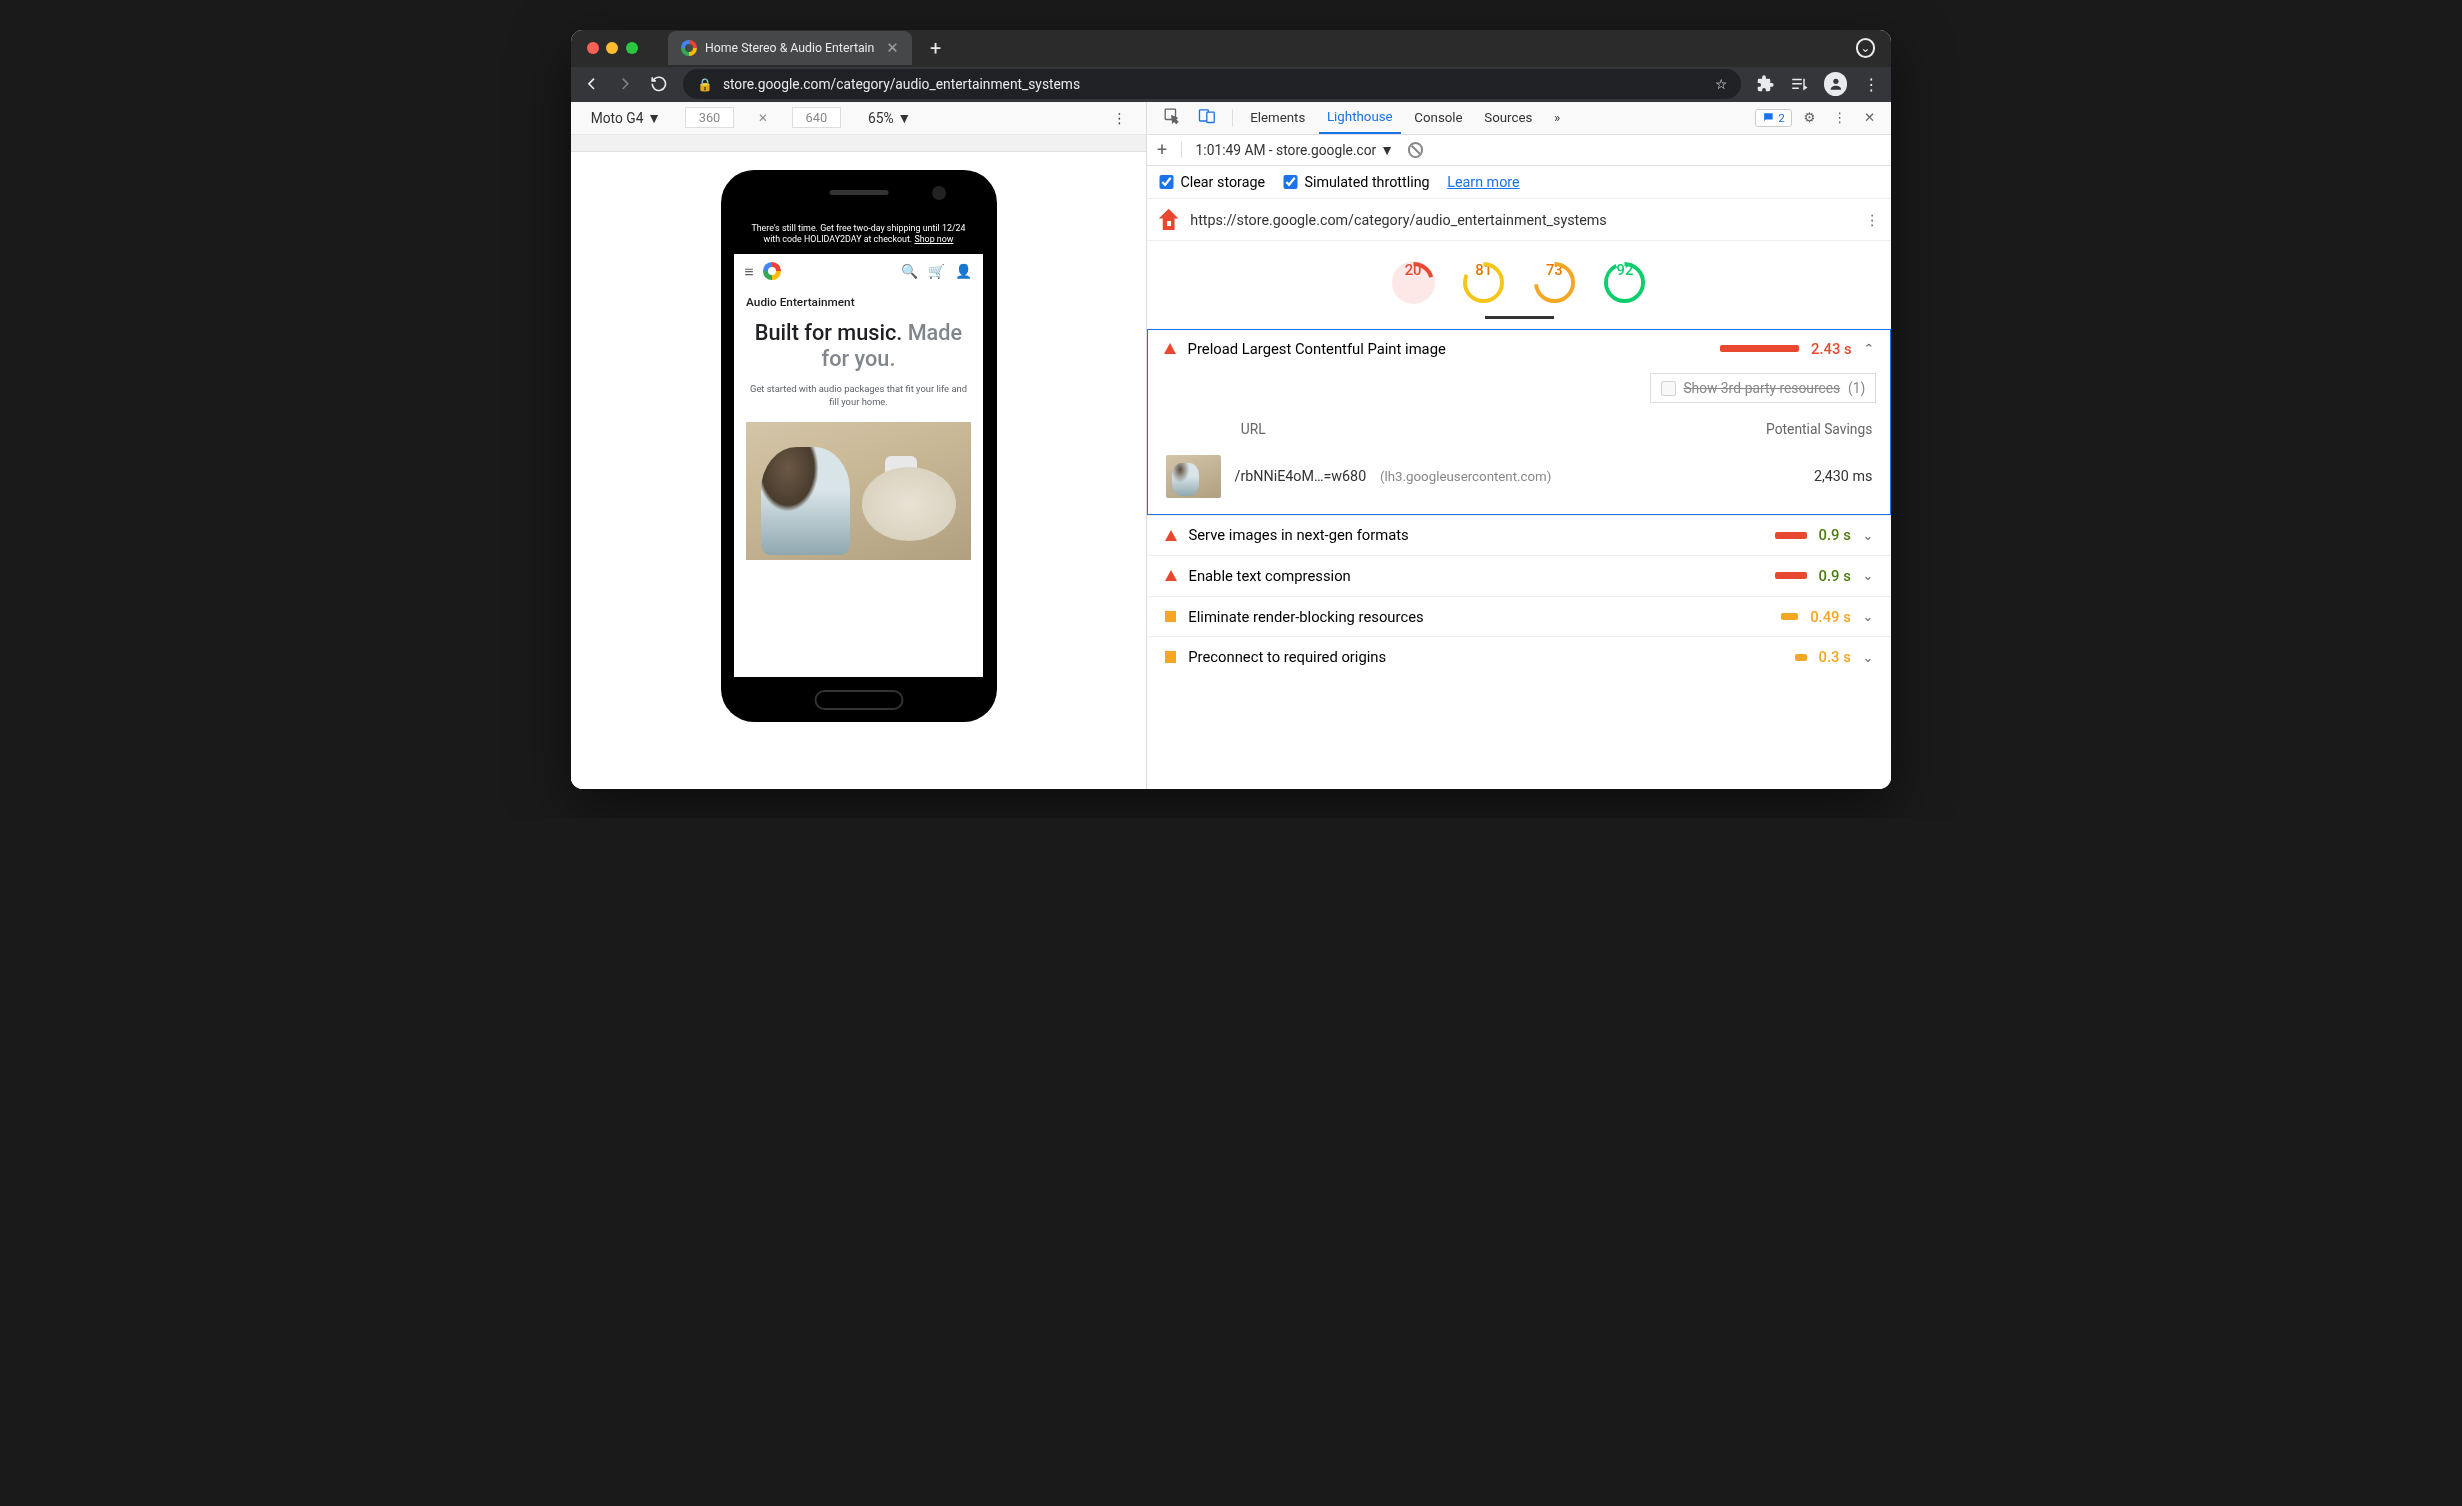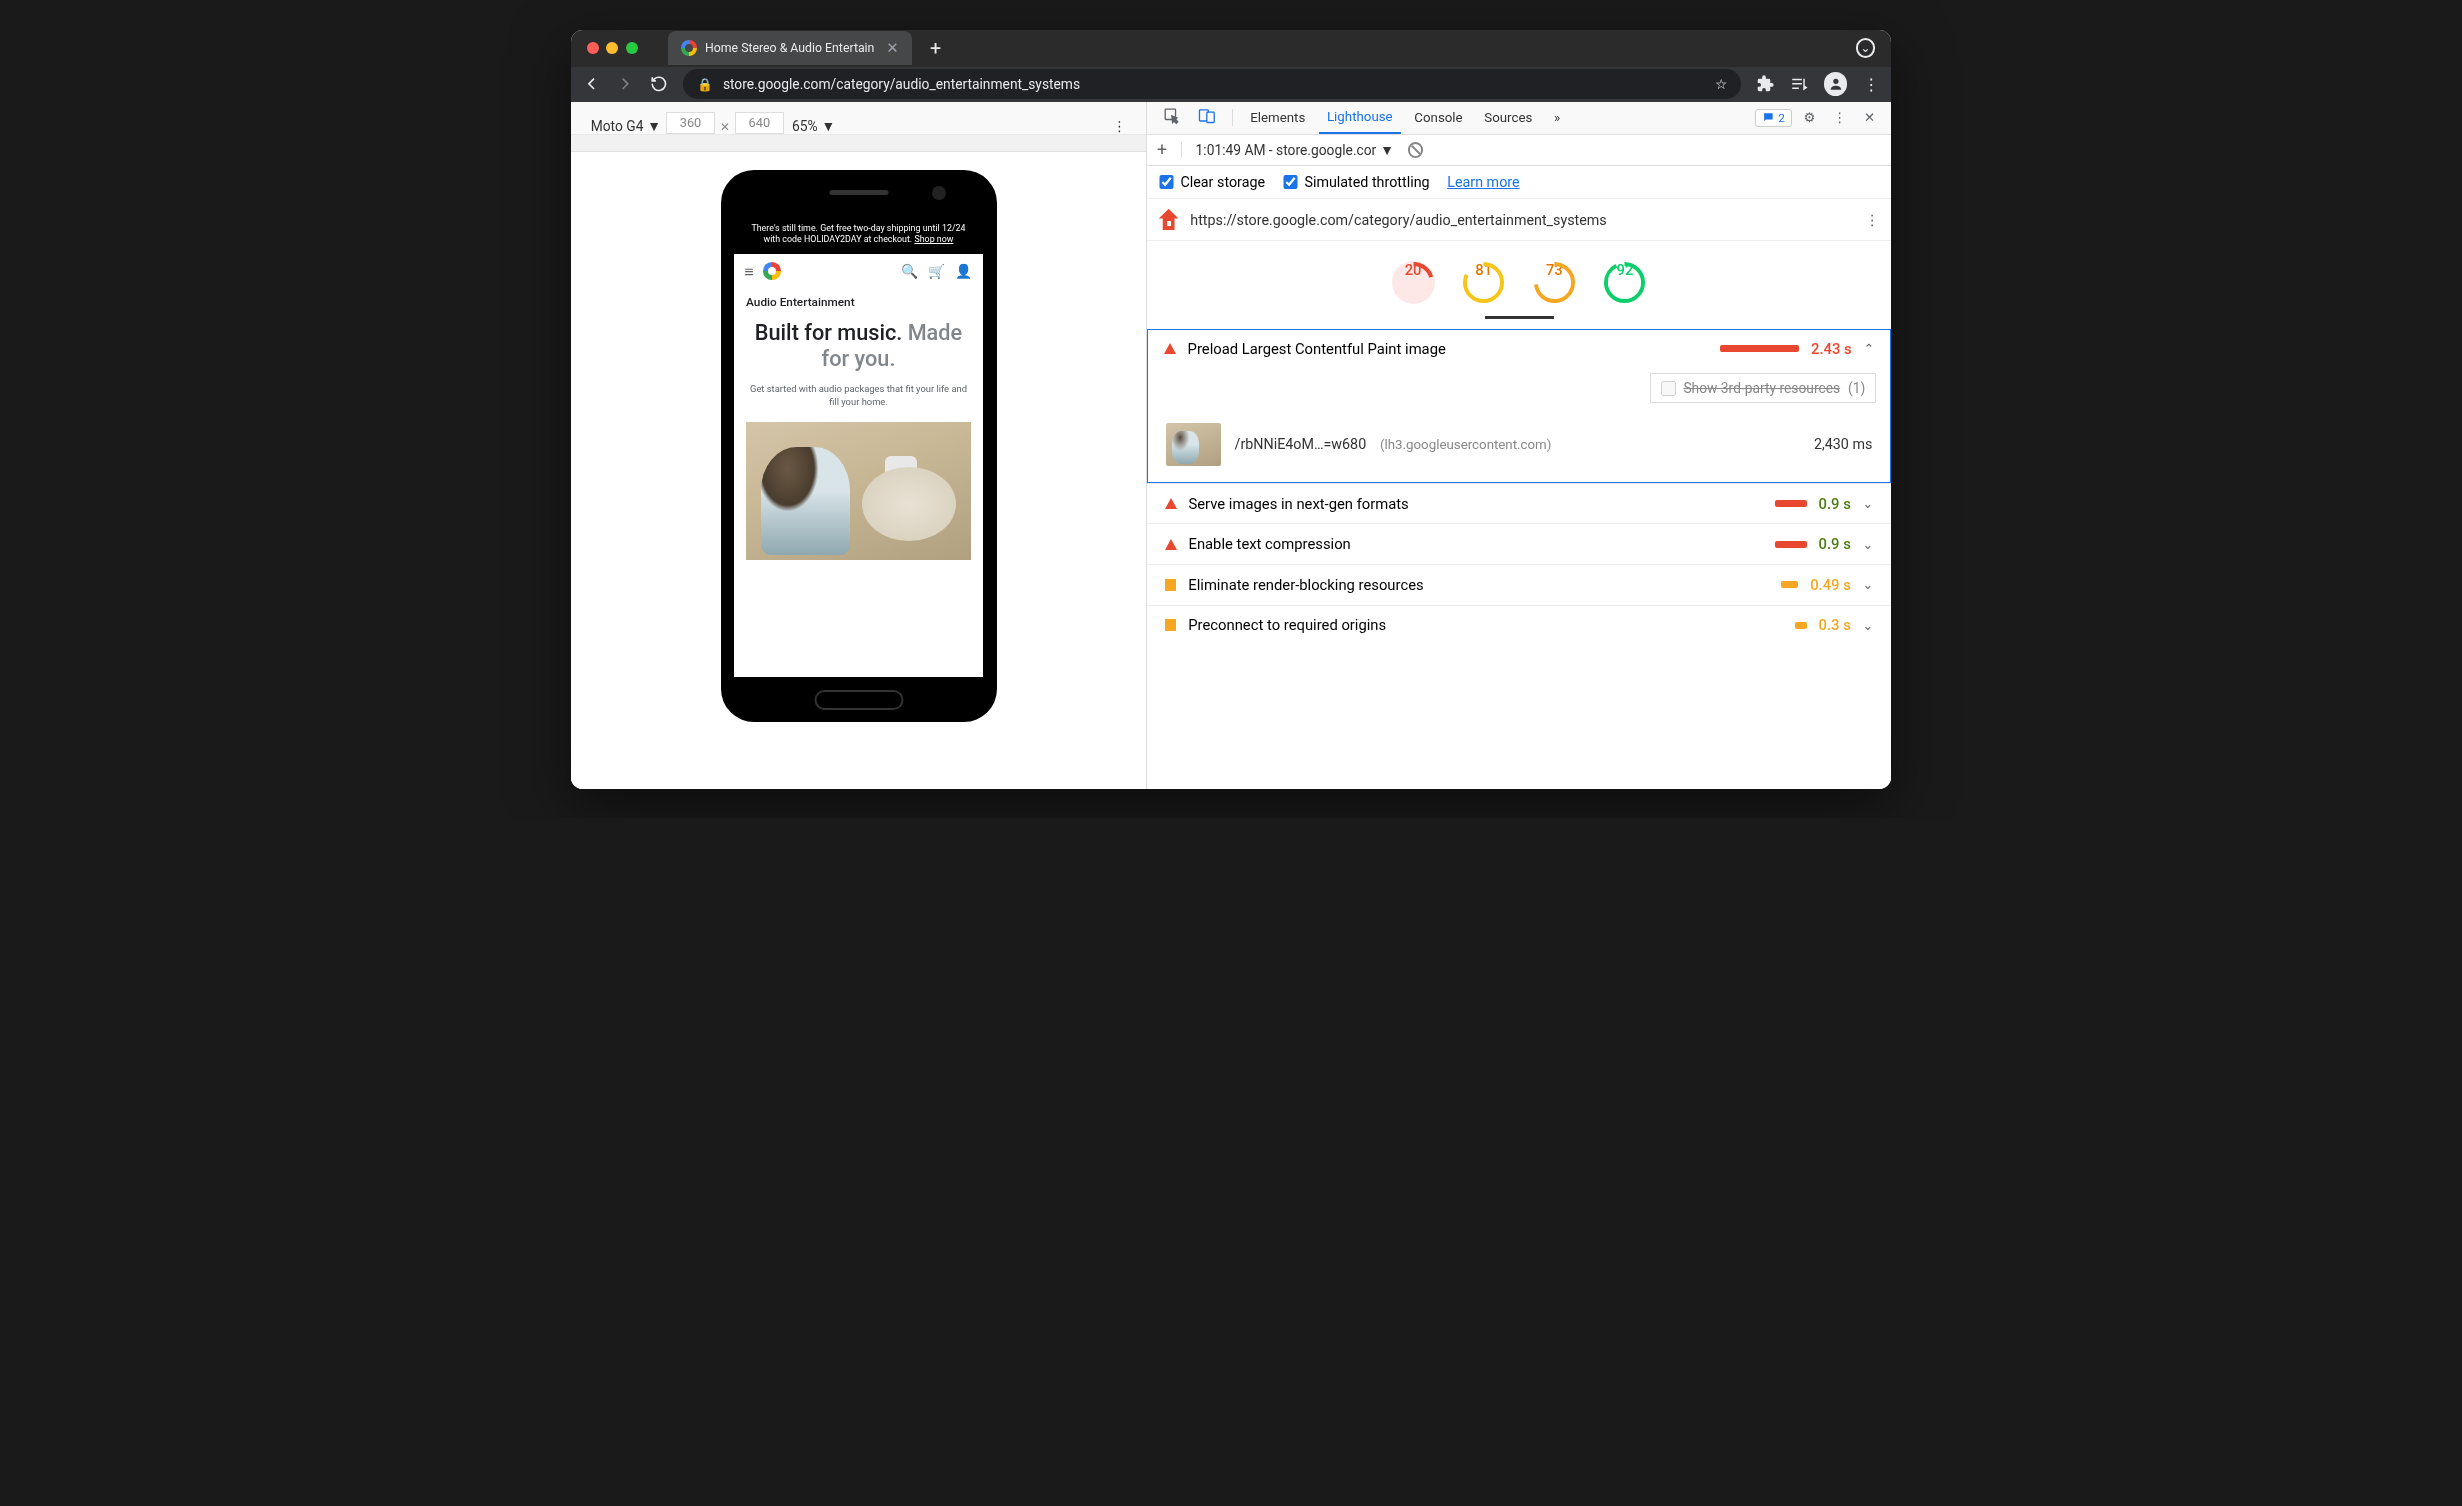--- a/index.html
+++ b/index.html
@@ -21,21 +21,21 @@
 .urlbox{flex:1;background:#202124;border-radius:17.7px;height:29.6px;display:flex;align-items:center;padding:0 13.8px;gap:9.9px;color:#e8eaed;font-size:13.8px}
 .lock{font-size:12.8px}
 .url{flex:1;white-space:nowrap}
 .icbtn{color:#e8eaed;display:flex;align-items:center}
 .avatar{width:23.6px;height:23.6px;background:#e8eaed;border-radius:50%;display:flex;align-items:center;justify-content:center}
 .avatar svg{width:15.8px;height:15.8px;fill:#35363a}
 .body{flex:1;display:flex;background:#fff;min-height:0}
 
 
 .left{width:576px;display:flex;flex-direction:column;border-right:1px solid #ddd}
-.devbar{height:33px;background:#f9f9f9;border-bottom:1px solid #e8e8e8;display:flex;align-items:flex-end;padding:0 19.7px;gap:5px;font-size:13.8px;color:#333}
+.devbar{height:33px;background:#f9f9f9;border-bottom:1px solid #e8e8e8;display:flex;align-items:center;padding:0 19.7px;gap:24px;font-size:13.8px;color:#333}
 .devsel{display:flex;align-items:center;gap:3.9px;cursor:pointer}
 .dimbox{width:49px;height:21.7px;background:#fff;border:1px solid #ddd;text-align:center;font-size:12.8px;color:#888}
 .dimx{color:#888;font-size:11.8px}
 .kebab{margin-left:auto;cursor:pointer}
 .ruler{height:17.7px;background:#f1f1f1;border-bottom:1px solid #e0e0e0}
 .stage{flex:1;background:#fff;display:flex;justify-content:center;padding-top:17.7px}
 .phone{width:276px;height:552px;background:#000;border-radius:33px;padding:45px 13.8px 45px 13.8px;position:relative}
 .speaker{position:absolute;top:19.7px;left:50%;transform:translateX(-50%);width:59px;height:4.9px;background:#333;border-radius:3px}
 .cam{position:absolute;top:15.8px;right:51px;width:13.8px;height:13.8px;background:#222;border-radius:50%}
 .homebtn{position:absolute;bottom:11.8px;left:50%;transform:translateX(-50%);width:89px;height:19.7px;border:2px solid #333;border-radius:10.8px}
@@ -298,20 +298,24 @@
           <span>Preload Largest Contentful Paint image</span>
           <span class="bar"></span>
           <span class="atime">2.43 s</span>
           <span class="chev">⌃</span>
         </div>
         <div class="thirdp">
           <input type="checkbox" class="chk" disabled="" style="">
           <span class="strike">Show 3rd-party resources</span>
           <span>(1)</span>
         </div>
+        <div class="colhdr">
+          <span class="c1">URL</span>
+          <span class="c2">Potential Savings</span>
+        </div>
         <div class="resrow">
           <span class="thumb"></span>
           <span class="resurl">/rbNNiE4oM…=w680</span>
           <span class="reshost">(lh3.googleusercontent.com)</span>
           <span class="ressave">2,430 ms</span>
         </div>
       </div>
 
       <div id="audit-list">
           <div class="arow">

